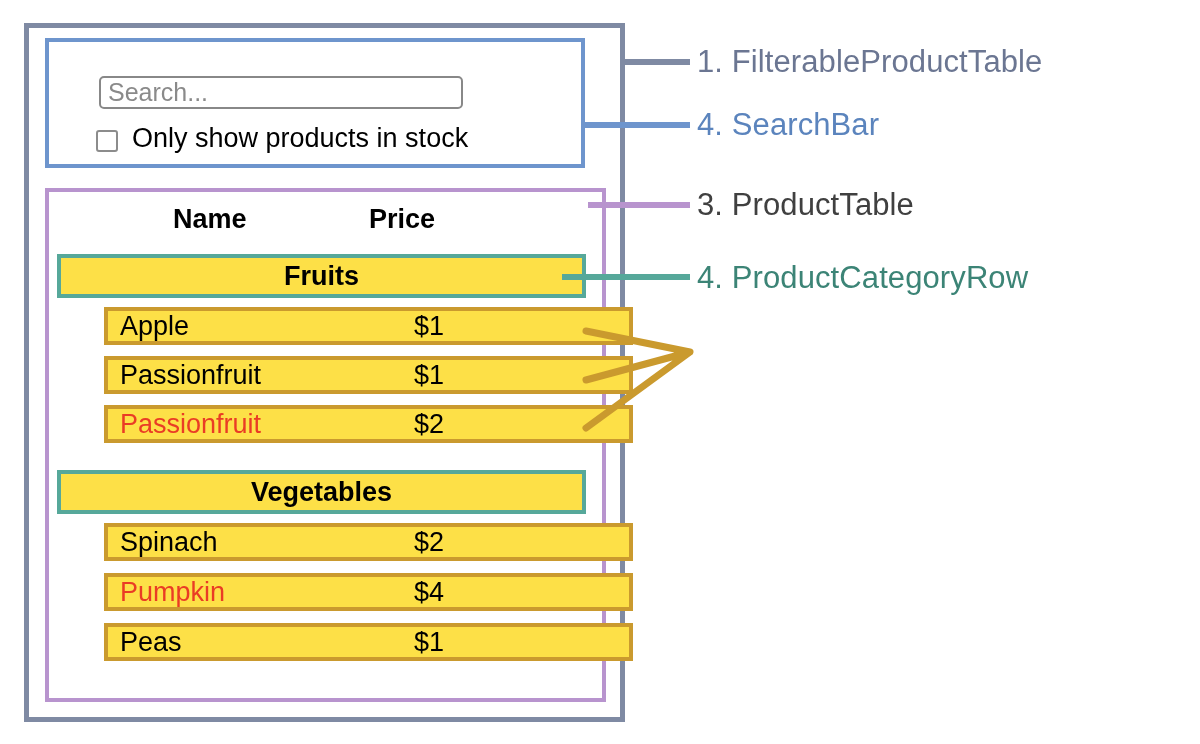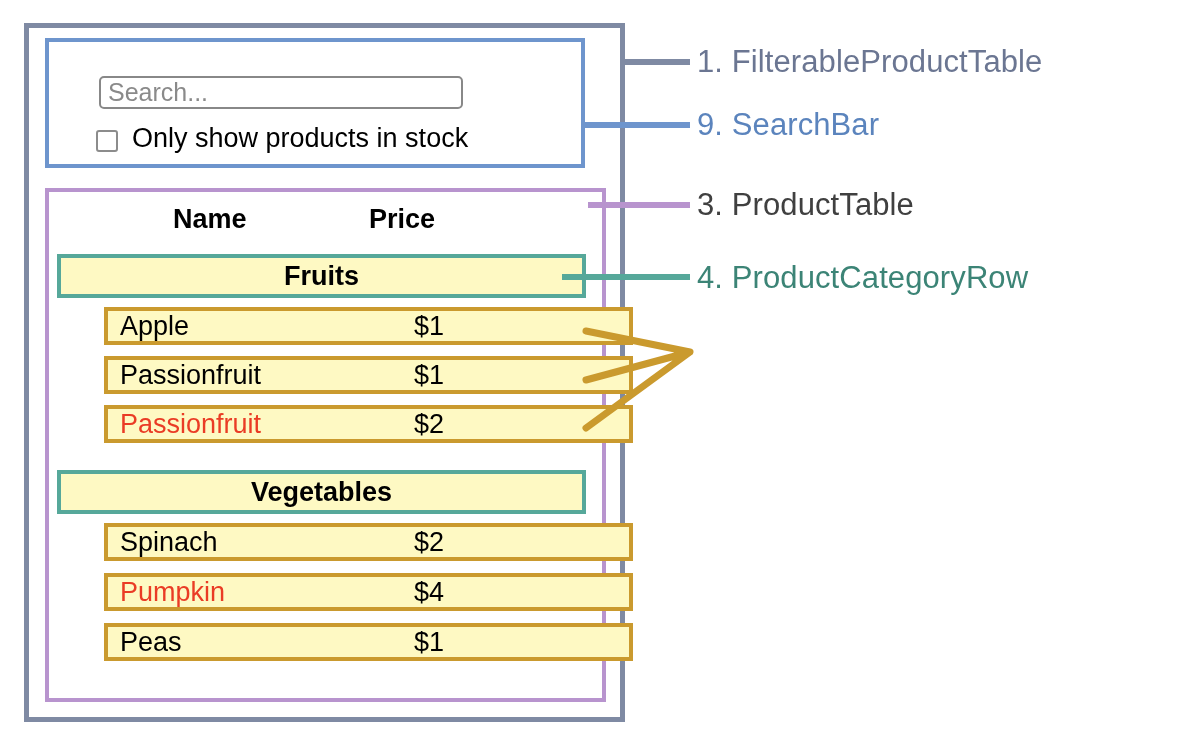--- a/index.html
+++ b/index.html
@@ -123,21 +123,21 @@
   }
   .th-name  { left: 116px; }
   .th-price { left: 312px; }
 
   
   .cat-row, .prod-row {
     position: absolute;
     left: 57px;
     width: 529px;  
     box-sizing: border-box;
-    background: #fef9c3;
+    background: #fde047;
   }
   .cat-row {
     height: 44px;
     border: 4px solid #56a89a;
   }
   .prod-row {
     height: 38px;
     border: 4px solid #ca9a2e;
     margin-left: 47px;
   }
@@ -268,17 +268,17 @@
     <line x1="585" y1="125" x2="690" y2="125" stroke="#6e95cd" stroke-width="6"></line>
 
     <line x1="588" y1="205" x2="690" y2="205" stroke="#b894ce" stroke-width="6"></line>
 
     <line x1="562" y1="277" x2="690" y2="277" stroke="#56a89a" stroke-width="6"></line>
 
     <polyline points="586,331 690,352 586,380 690,352 586,428" fill="none" stroke="#ca9a2e" stroke-width="7" stroke-linejoin="round" stroke-linecap="round"></polyline>
   </svg>
 
   <div class="callout" id="callout-1">1. FilterableProductTable</div>
-  <div class="callout" id="callout-2">9. SearchBar</div>
+  <div class="callout" id="callout-2">4. SearchBar</div>
   <div class="callout" id="callout-3">3. ProductTable</div>
   <div class="callout" id="callout-4">4. ProductCategoryRow</div>
 
 </div>
 
 </body></html>

